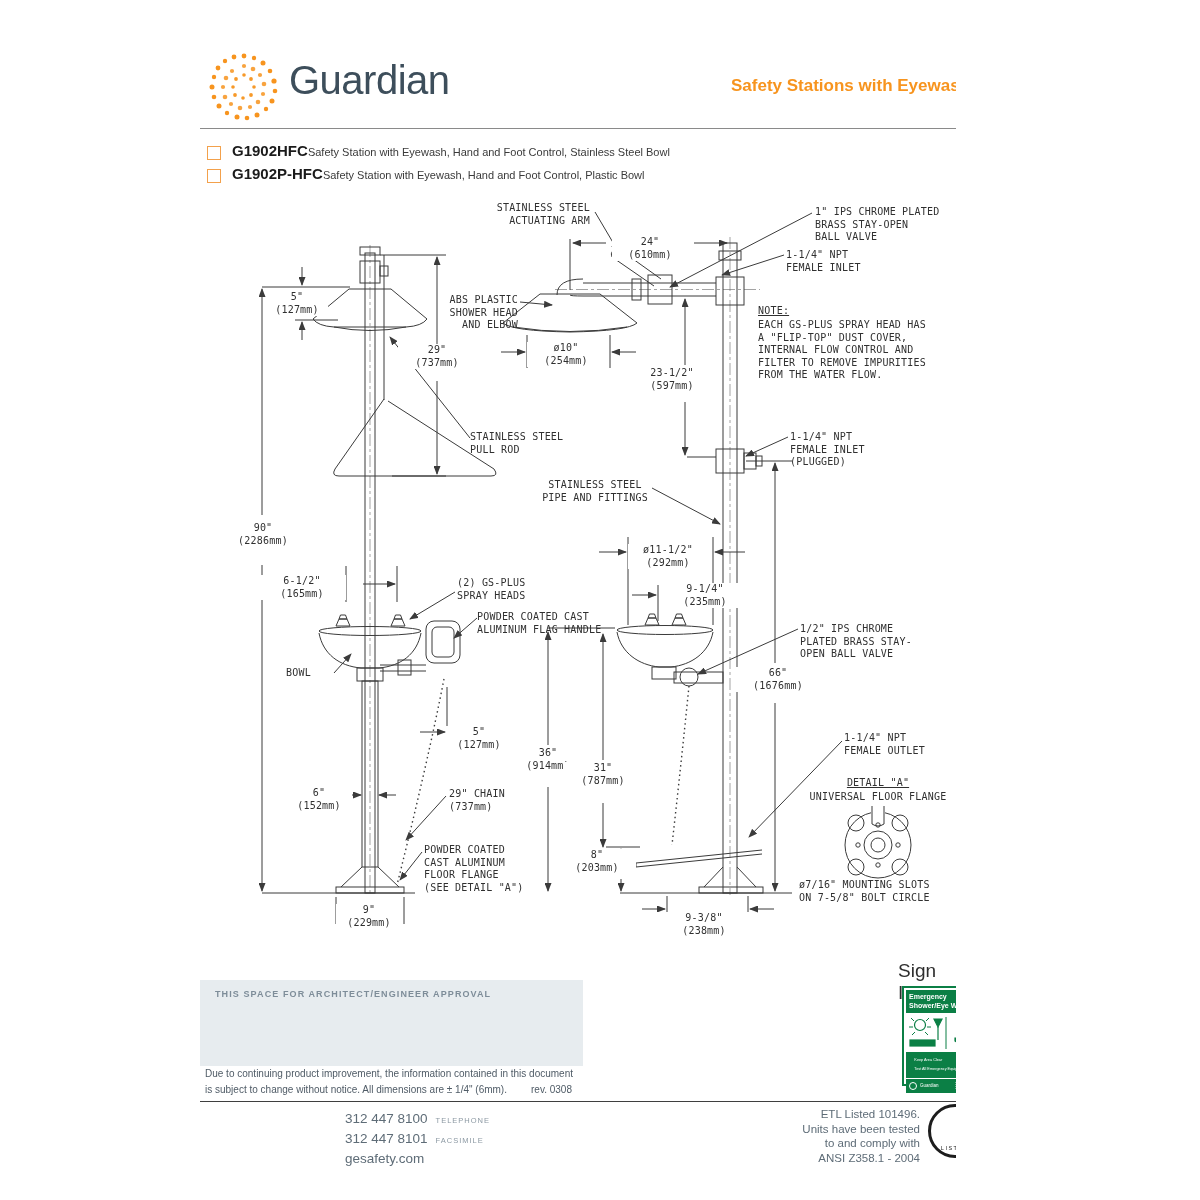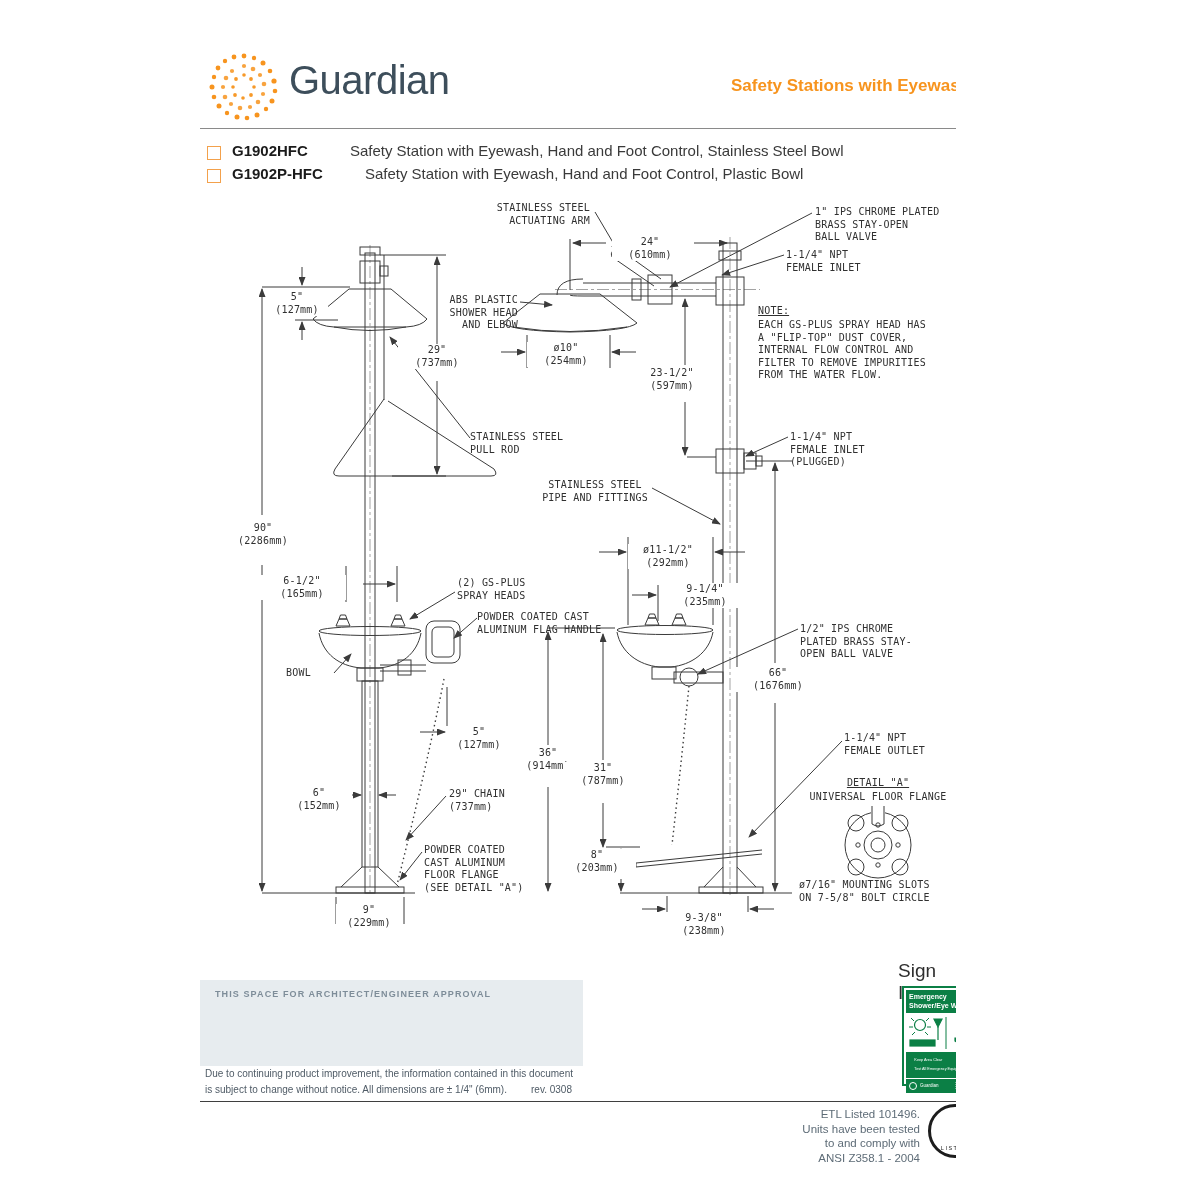--- a/index.html
+++ b/index.html
@@ -15,21 +15,21 @@
   .lbl.u{text-decoration:underline;}
   
   .brand{position:absolute;left:289px;top:58px;font-size:40px;color:#3D4E5B;letter-spacing:-.5px;}
   .tagline{position:absolute;left:600px;top:76px;width:370px;text-align:right;
            font-size:17px;font-weight:bold;color:#F7941E;}
   .rule{position:absolute;left:200px;width:768px;border-top:1.2px solid #8a8a8a;}
   .rule2{position:absolute;left:200px;width:768px;border-top:1px solid #3f3f3f;}
   .cb{position:absolute;width:12px;height:12px;border:1.5px solid #F3A14C;background:#fff;}
   .model{position:absolute;left:232px;display:flex;align-items:baseline;white-space:nowrap;}
   .mcode{font-weight:bold;font-size:15px;color:#1b1b1b;}
-  .mdesc{font-size:15px;color:#3a3a3a;margin-left:42px;}
+  .mdesc{font-size:11px;color:#3a3a3a;}
   
   .approval{position:absolute;left:200px;top:980px;width:383px;height:86px;background:#E7ECEF;}
   .approval-text{padding:9px 0 0 15px;font-size:9px;font-weight:bold;letter-spacing:1.1px;color:#7E8D99;}
   .disc{position:absolute;font-size:10px;color:#4f5b66;line-height:16px;text-align:center;}
   
   .fcol{position:absolute;font-size:13.5px;color:#5E6C77;line-height:18px;}
   .fsmall{font-size:7.5px;letter-spacing:1px;color:#8C99A3;margin-left:8px;}
   .etl-text{position:absolute;left:735px;top:1107px;width:185px;text-align:right;
             font-size:11.5px;line-height:14.5px;color:#5E6C77;}
   .etl-logo{position:absolute;left:928px;top:1104px;width:54px;height:54px;border:3.5px solid #1d1d1d;
@@ -389,20 +389,25 @@
       <span>Test All Emergency Equipment Weekly</span>
     </div>
     <div class="sign-bar2">
       <span class="sign-dot"></span>
       <span class="sign-brand">Guardian</span>
       <span class="sign-lines"></span>
     </div>
   </div>
 
   <div class="rule2" style="top:1101px"></div>
+  <div class="fcol" style="left:345px;top:1110px">
+    <div><span>312 447 8100</span><span class="fsmall">TELEPHONE</span></div>
+    <div><span>312 447 8101</span><span class="fsmall">FACSIMILE</span></div>
+    <div>gesafety.com</div>
+  </div>
   <div class="etl-text">
     <div>ETL Listed 101496.</div>
     <div>Units have been tested</div>
     <div>to and comply with</div>
     <div>ANSI Z358.1 - 2004</div>
   </div>
   <div class="etl-logo">
     <div class="etl-abc">ETL</div>
     <div class="etl-listed">LISTED</div>
     <div class="etl-r">®</div>

